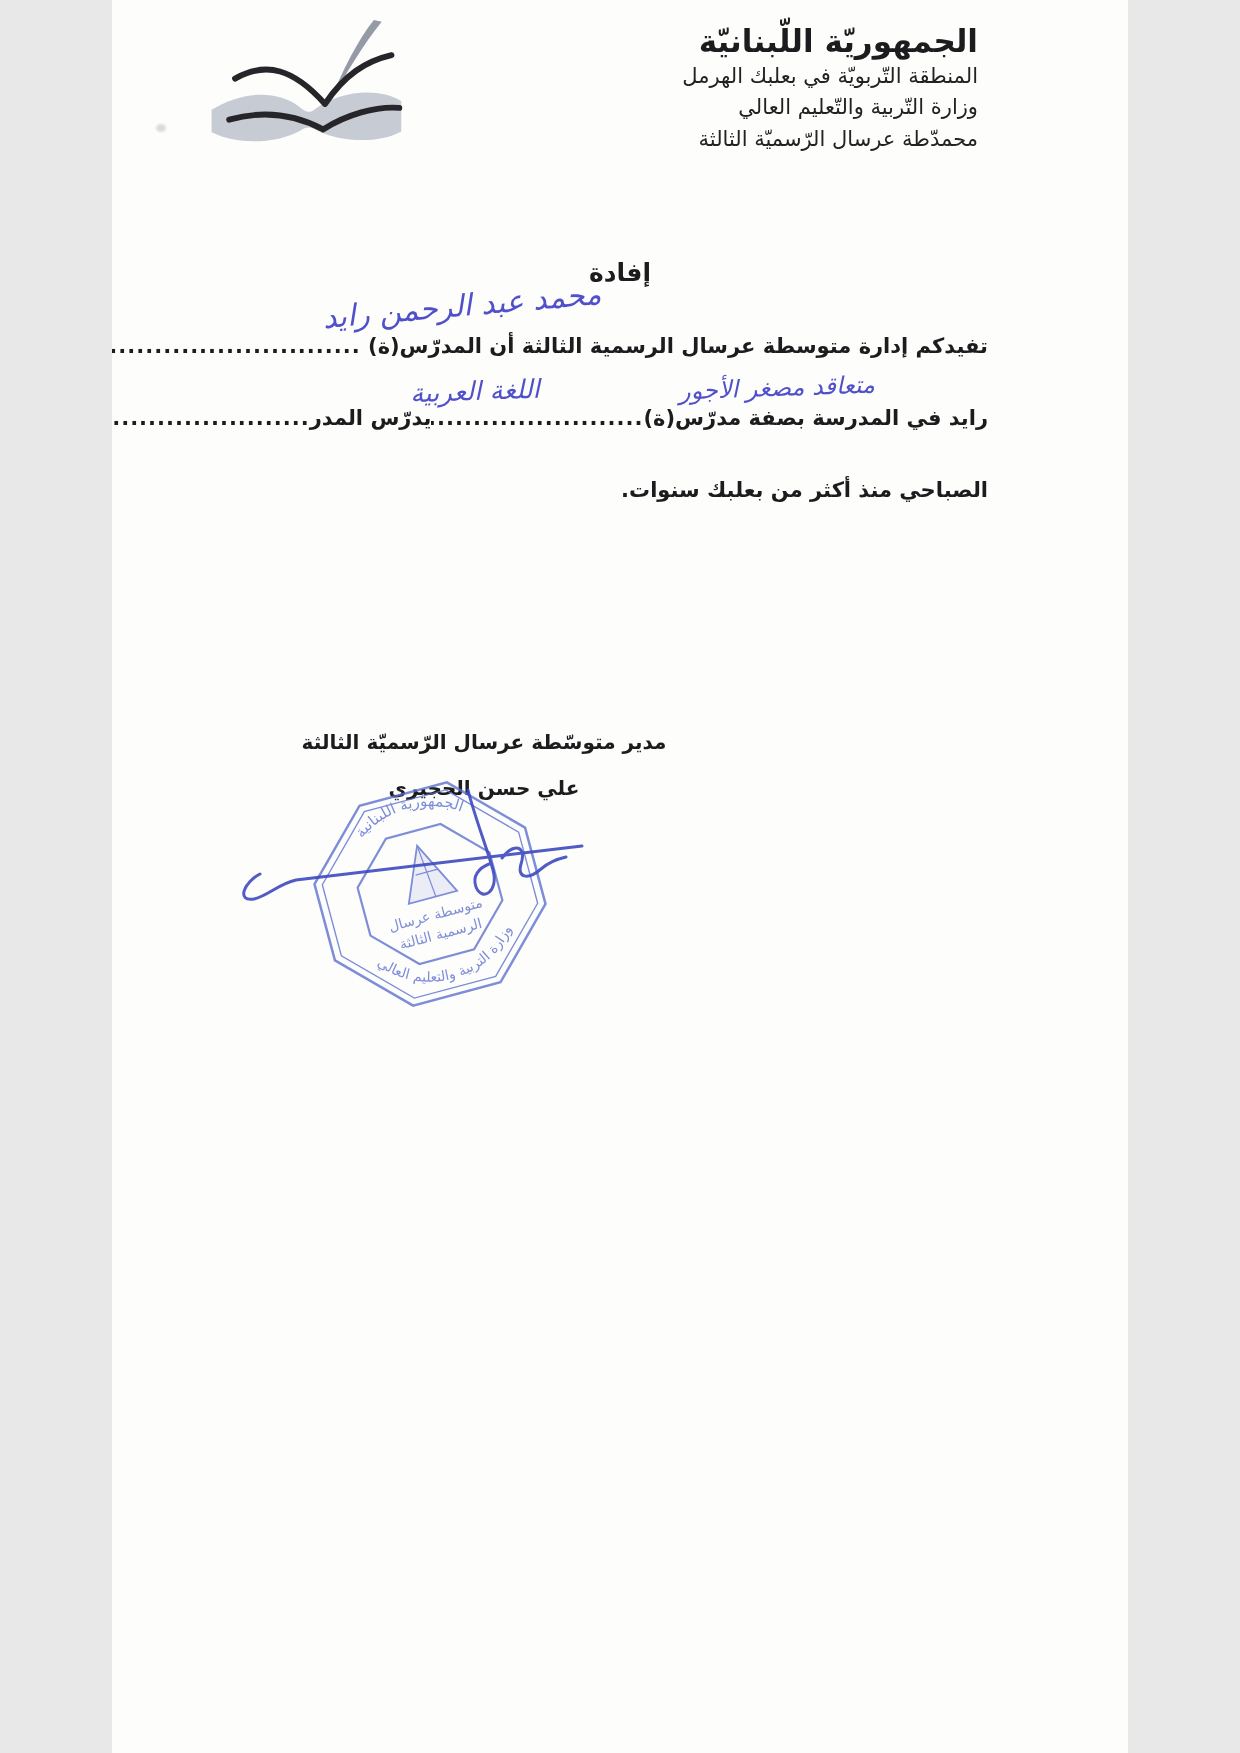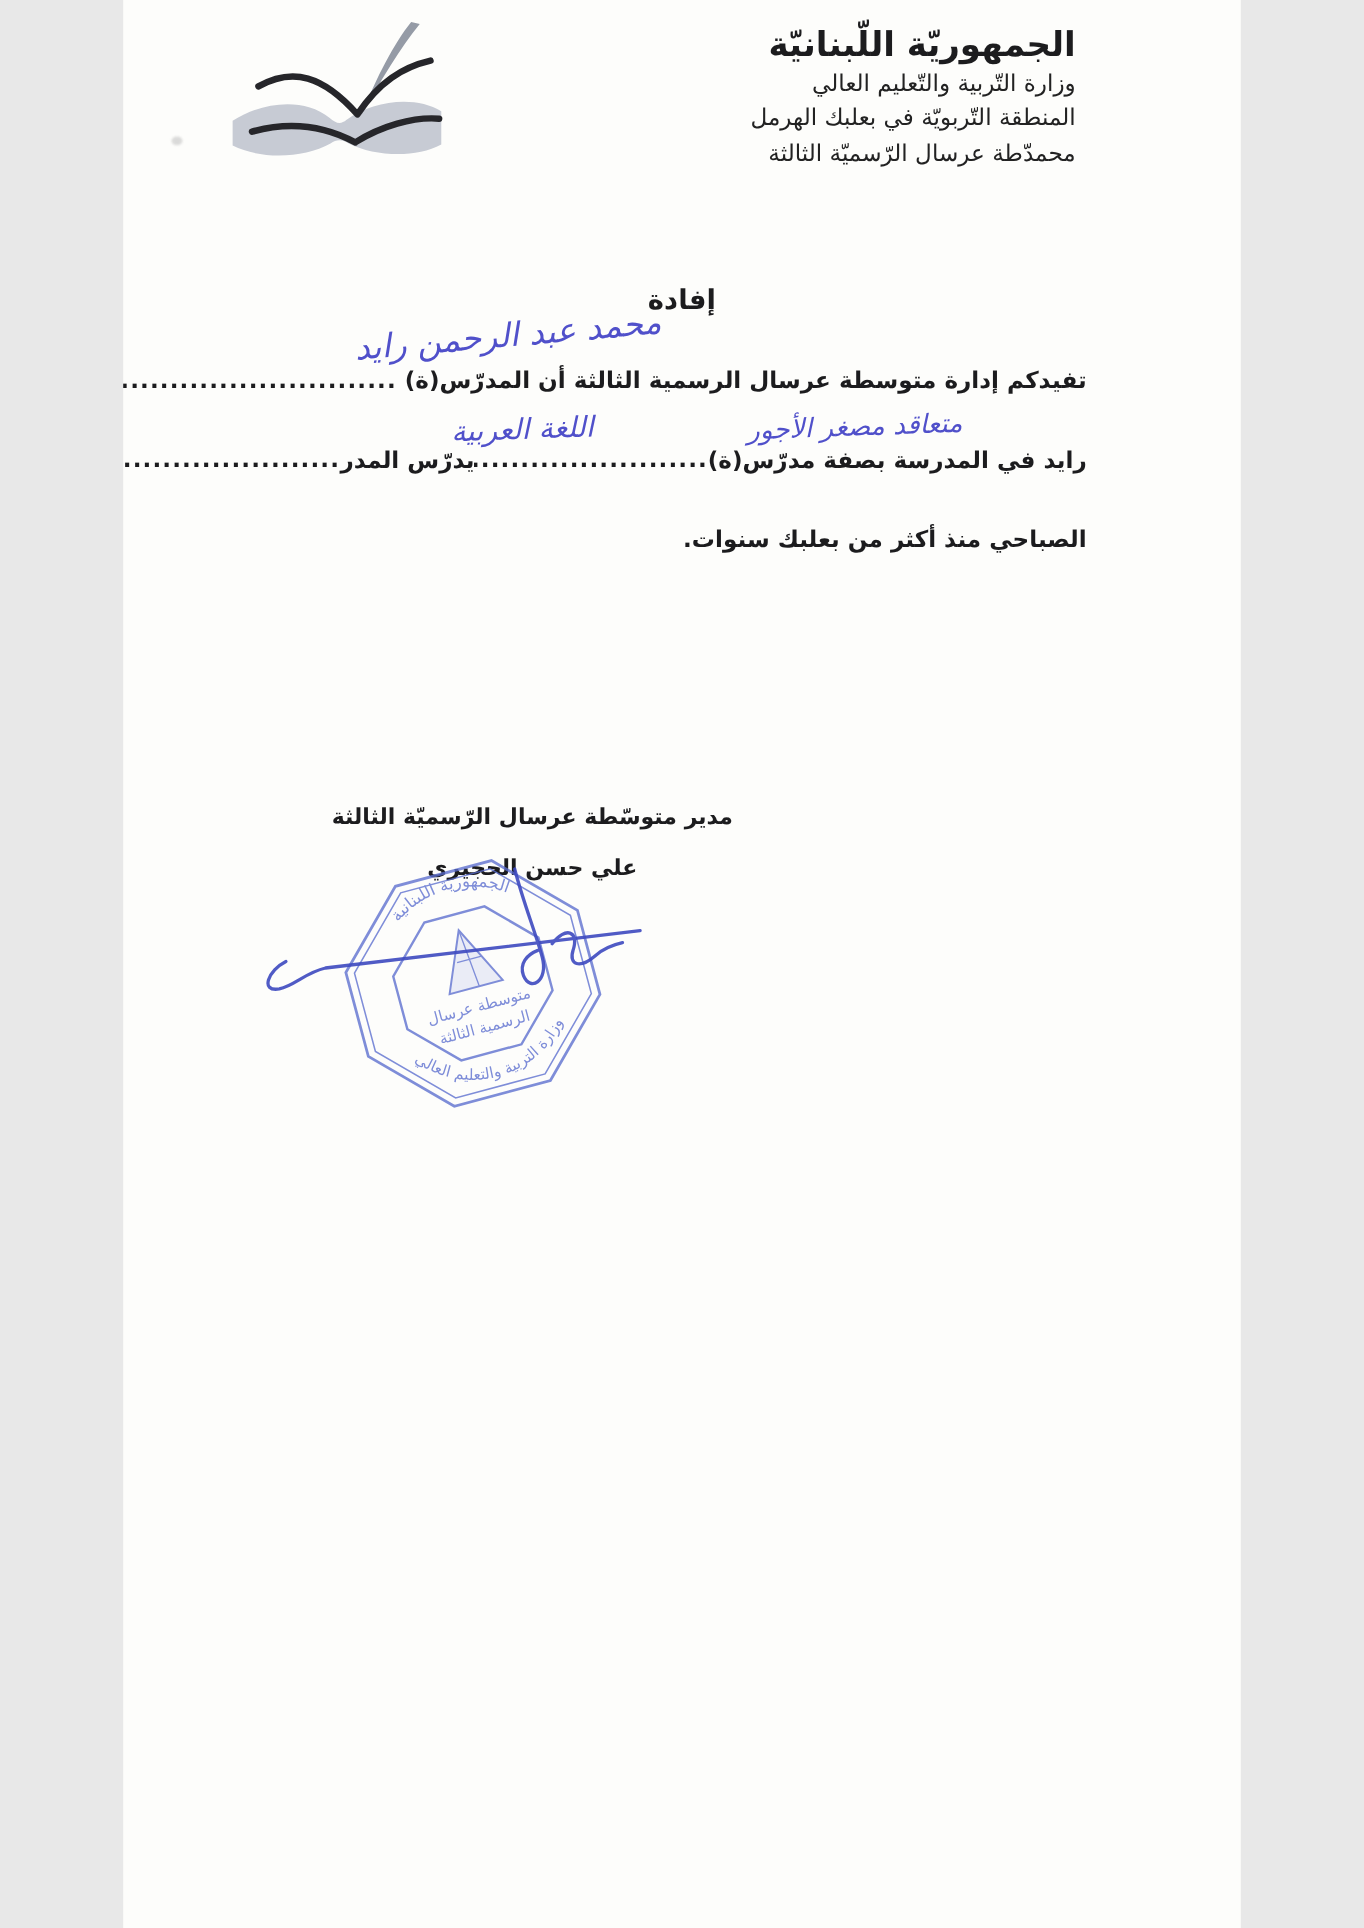--- a/index.html
+++ b/index.html
@@ -91,22 +91,22 @@
     <path d="M196,6 C178,28 160,58 142,90 C156,55 172,24 188,4 Z" fill="#959ba6"></path>
 
     <path d="M46,64 C78,46 106,54 138,90 M138,90 C158,60 180,46 206,40" fill="none" stroke="#26262a" stroke-width="6" stroke-linecap="round"></path>
 
     <path d="M40,106 C76,96 108,101 136,116 M136,116 C160,101 190,92 214,94" fill="none" stroke="#26262a" stroke-width="6" stroke-linecap="round"></path>
   </svg>
   <div class="speck"></div>
 
   <div class="header-block">
     <div class="header-republic">الجمهوريّة اللّبنانيّة</div>
+    <div class="header-line">المنطقة التّربويّة في بعلبك الهرمل</div>
     <div class="header-line">وزارة التّربية والتّعليم العالي</div>
-    <div class="header-line">المنطقة التّربويّة في بعلبك الهرمل</div>
     <div class="header-line">محمدّطة عرسال الرّسميّة الثالثة</div>
   </div>
 
   <div class="cert-title">إفادة</div>
 
   <div class="body-line bl1">
     <span>تفيدكم إدارة متوسطة عرسال الرسمية الثالثة أن المدرّس(ة) </span><span class="dots dots-1">....................................................................................................................</span>
   </div>
   <div class="hw hw-name">محمد عبد الرحمن رايد</div>
 

